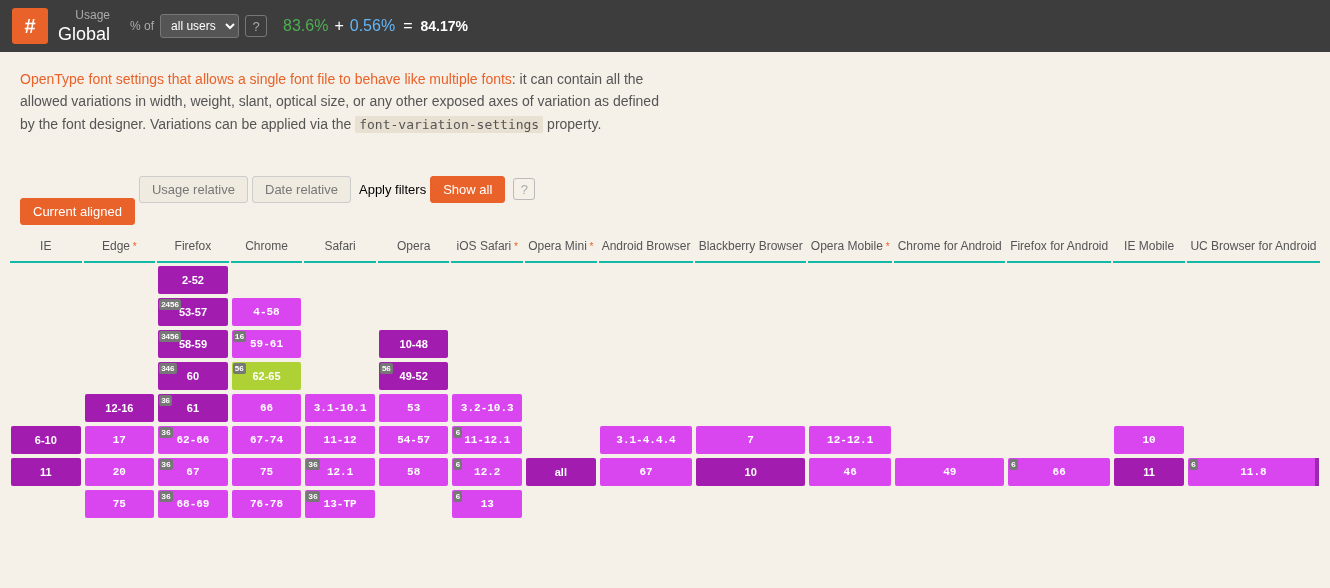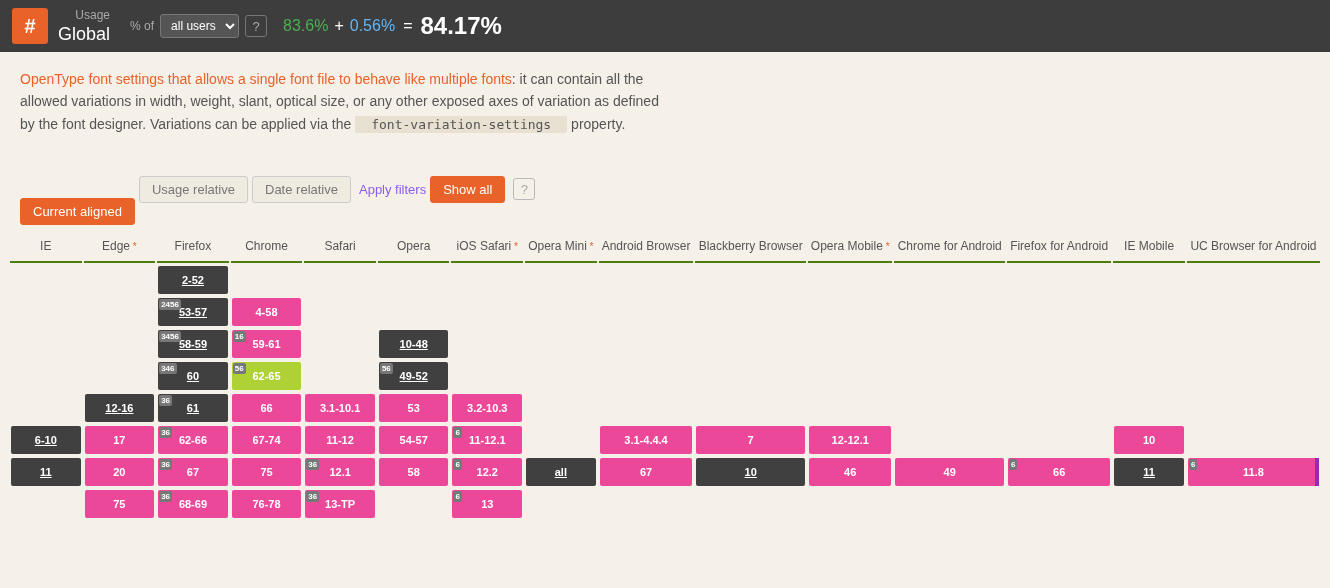--- a/index.html
+++ b/index.html
@@ -86,21 +86,21 @@
       border-radius: 3px;
     }
     .stats-row {
       display: flex;
       align-items: center;
       gap: 4px;
     }
     .stat-green { color: #4caf50; font-size: 16px; }
     .stat-blue { color: #64b5f6; font-size: 16px; }
     .stat-white { color: white; font-size: 16px; }
-    .stat-result { color: white; font-size: 24px; font-weight: bold; }
+    .stat-result { color: white; font-size: 14px; font-weight: bold; }
     .help-btn {
       color: #aaa;
       border: 1px solid #777;
       width: 22px;
       height: 22px;
       display: flex;
       align-items: center;
       justify-content: center;
       border-radius: 3px;
       cursor: pointer;
@@ -110,21 +110,21 @@
     .description {
       padding: 16px 20px 10px 20px;
       font-size: 14px;
       line-height: 1.6;
       color: #555;
       max-width: 680px;
     }
     .desc-code {
       font-family: monospace;
       background: #e8e0d0;
-      padding: 1px 16px;
+      padding: 1px 4px;
       border-radius: 2px;
       font-size: 13px;
     }
 
     .filter-bar {
       display: flex;
       align-items: center;
       gap: 4px;
       padding: 8px 20px 8px 20px;
     }
@@ -142,21 +142,21 @@
       color: white;
       border-color: #e8622a;
       margin-top: 44px;
     }
     .filter-btn.show-all {
       background: #e8622a;
       color: white;
       border-color: #e8622a;
     }
     .filter-apply {
-      color: #8b5cf6;
+      color: #000000;
       font-size: 13px;
       margin-left: 4px;
     }
     .filter-help {
       border: 1px solid #bbb;
       color: #aaa;
       width: 22px;
       height: 22px;
       display: flex;
       align-items: center;
@@ -178,21 +178,21 @@
       min-width: 1300px;
     }
     .browser-table th {
       background: #f5f0e8;
       text-align: center;
       font-size: 12px;
       font-weight: normal;
       color: #555;
       padding: 4px 2px 8px 2px;
       vertical-align: bottom;
-      border-bottom: 2px solid #4d7c0f;
+      border-bottom: 2px solid #14b8a6;
       position: relative;
     }
     .browser-table th .asterisk {
       color: #e8622a;
       font-size: 10px;
     }
     .browser-table td {
       text-align: center;
       vertical-align: top;
       padding: 1px;
@@ -202,22 +202,22 @@
       align-items: center;
       justify-content: center;
       font-size: 11px;
       font-weight: bold;
       color: white;
       border-radius: 2px;
       min-height: 28px;
       width: 100%;
       position: relative;
     }
-    .cell-green { background: #ec4899; }
-    .cell-red { background: #404040; text-decoration: underline; }
+    .cell-green { background: #d946ef; font-family: Liberation Mono, monospace; }
+    .cell-red { background: #a21caf; }
     .cell-lime { background: #aed136; }
     .cell-empty { background: transparent; min-height: 28px; }
     .uc-bar {
       position: absolute;
       right: 0;
       top: 0;
       bottom: 0;
       width: 4px;
       background: #9c27b0;
     }

